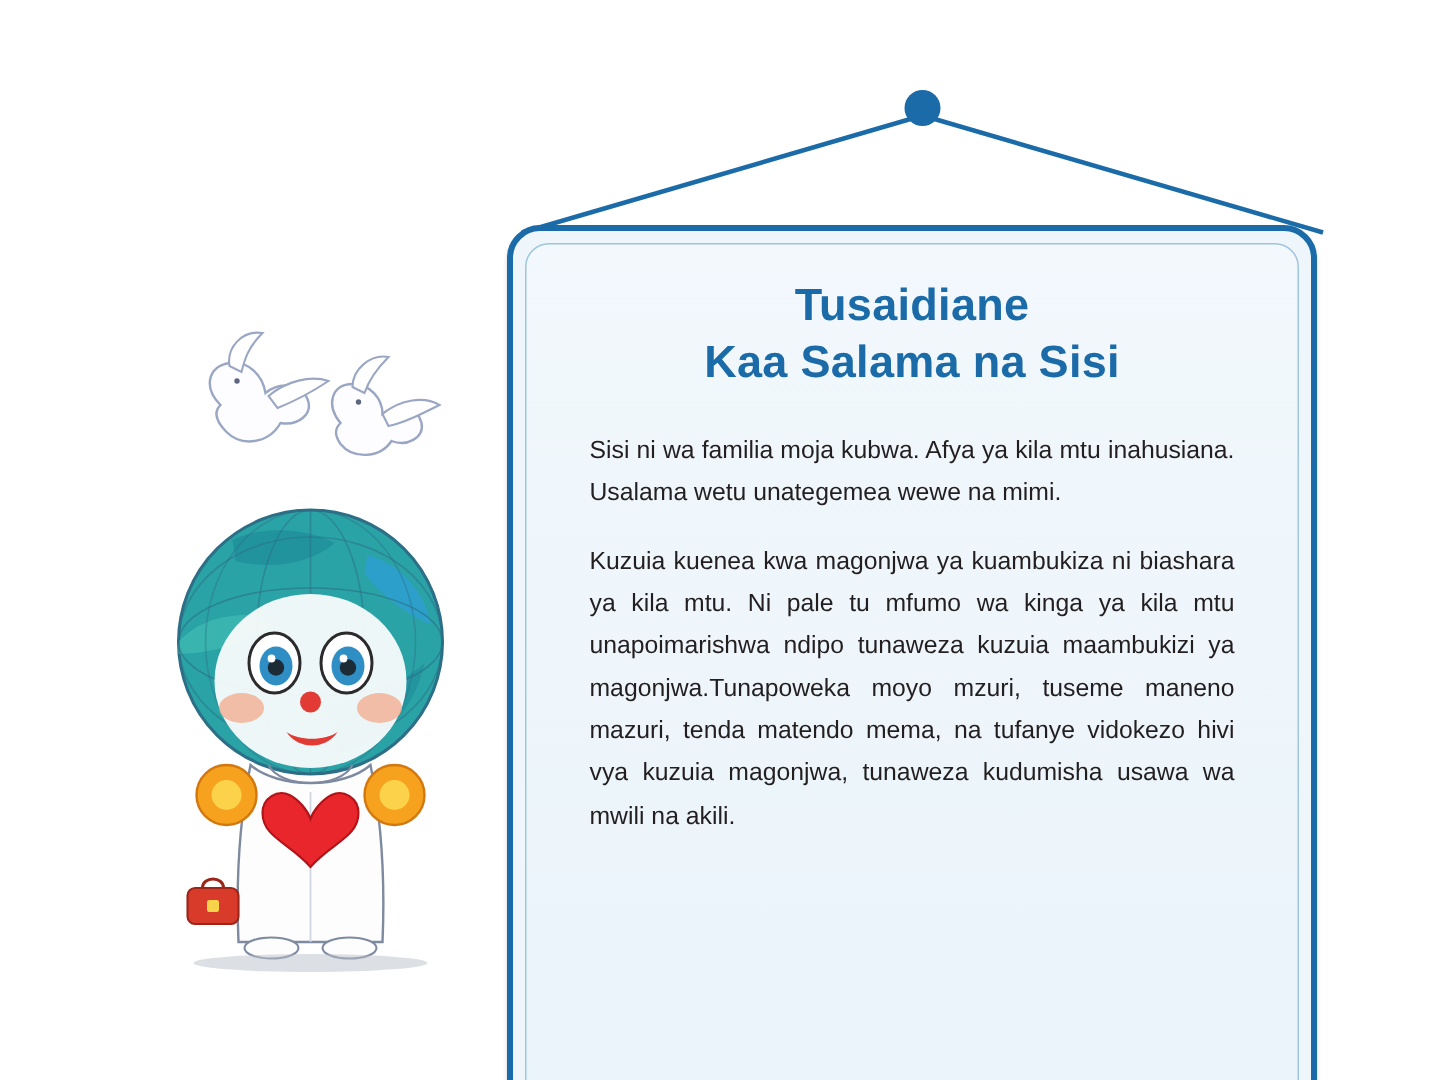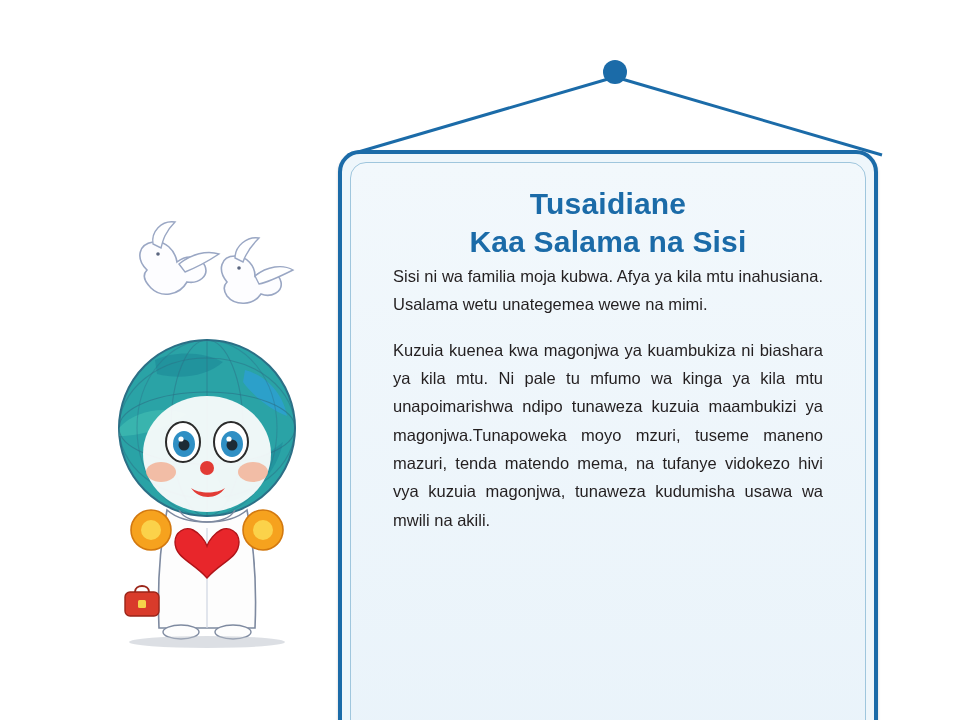--- a/index.html
+++ b/index.html
@@ -57,20 +57,21 @@
   .sign-title {
     text-align: center;
     color: #1b6ba8;
     font-size: 30px;
     font-weight: bold;
     line-height: 1.28;
     letter-spacing: 0.2px;
   }
 
   .body-text {
+    margin-top: 24px;
     color: #231f20;
     font-size: 16.5px;
     line-height: 1.72;
     text-align: justify;
   }
   .body-text p {
     margin: 0 0 17px 0;
   }
   .body-text p:last-child {
     margin-bottom: 0;

